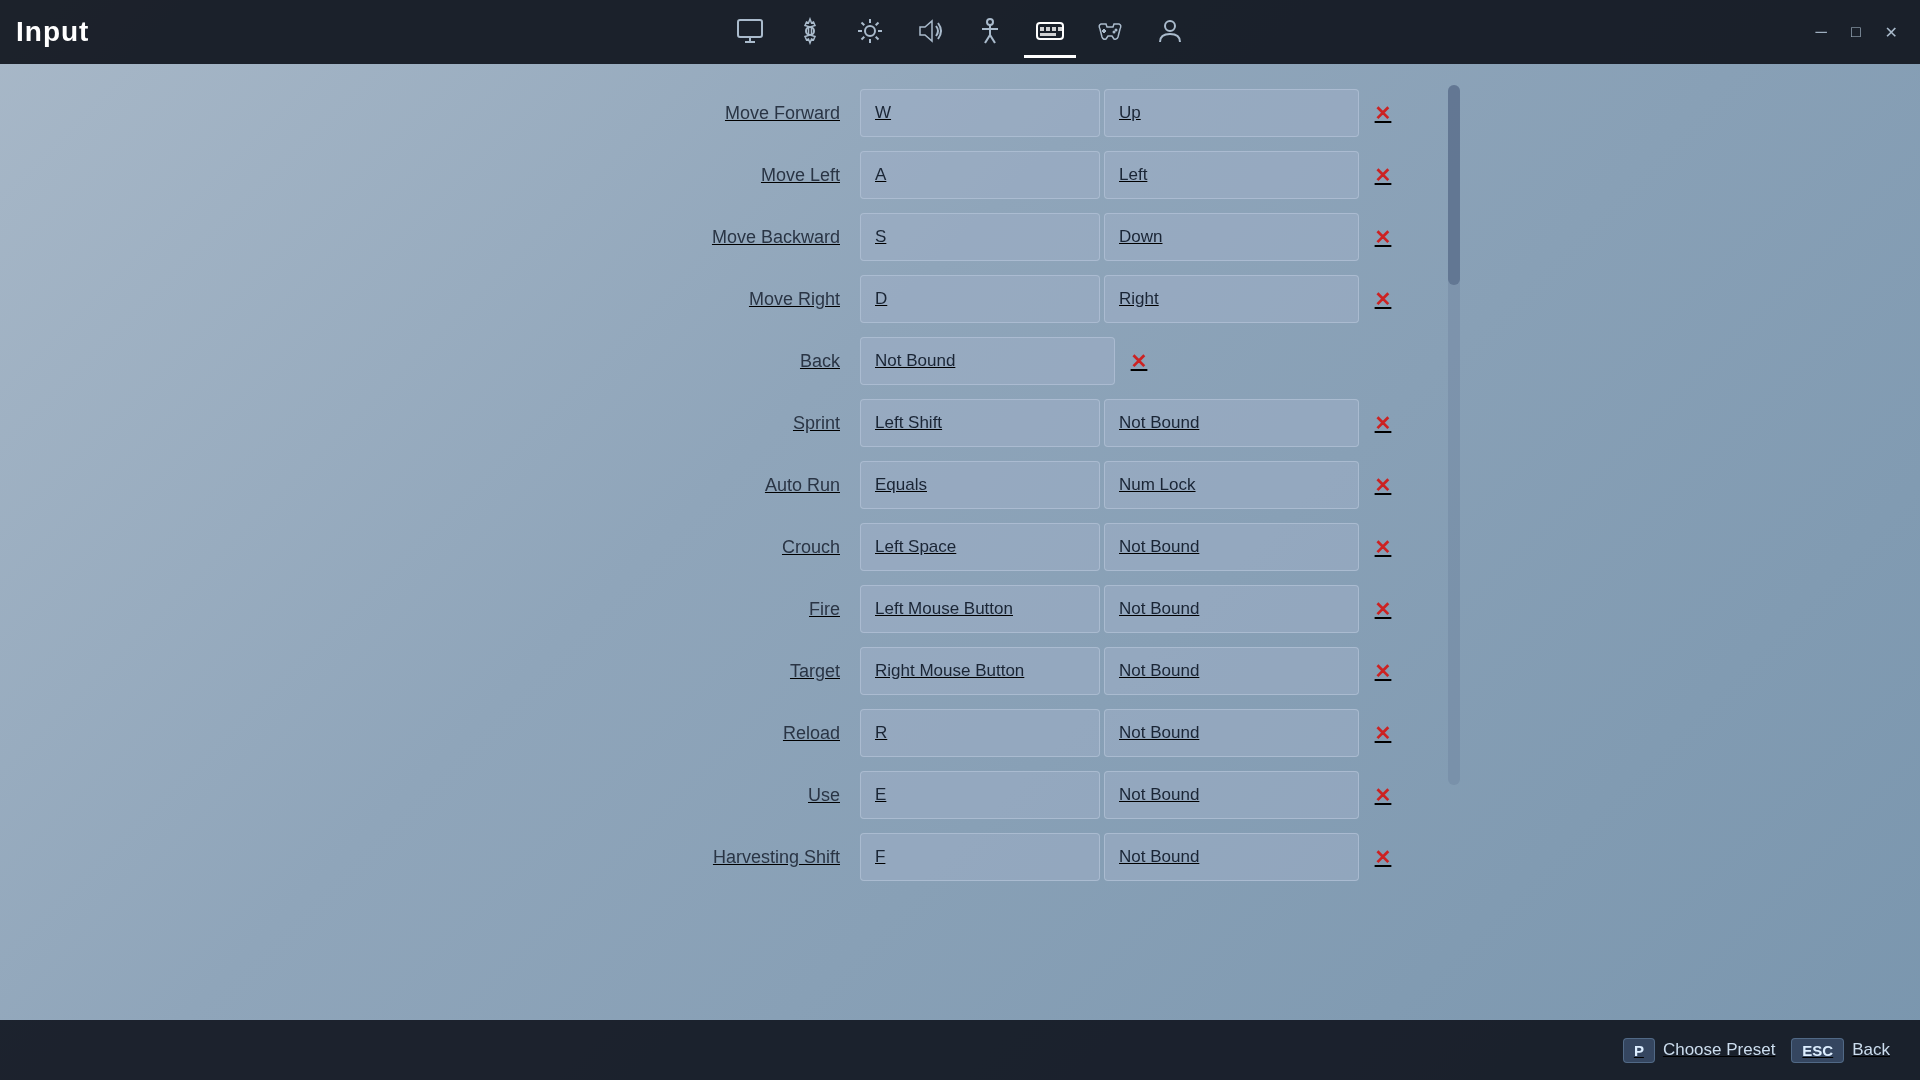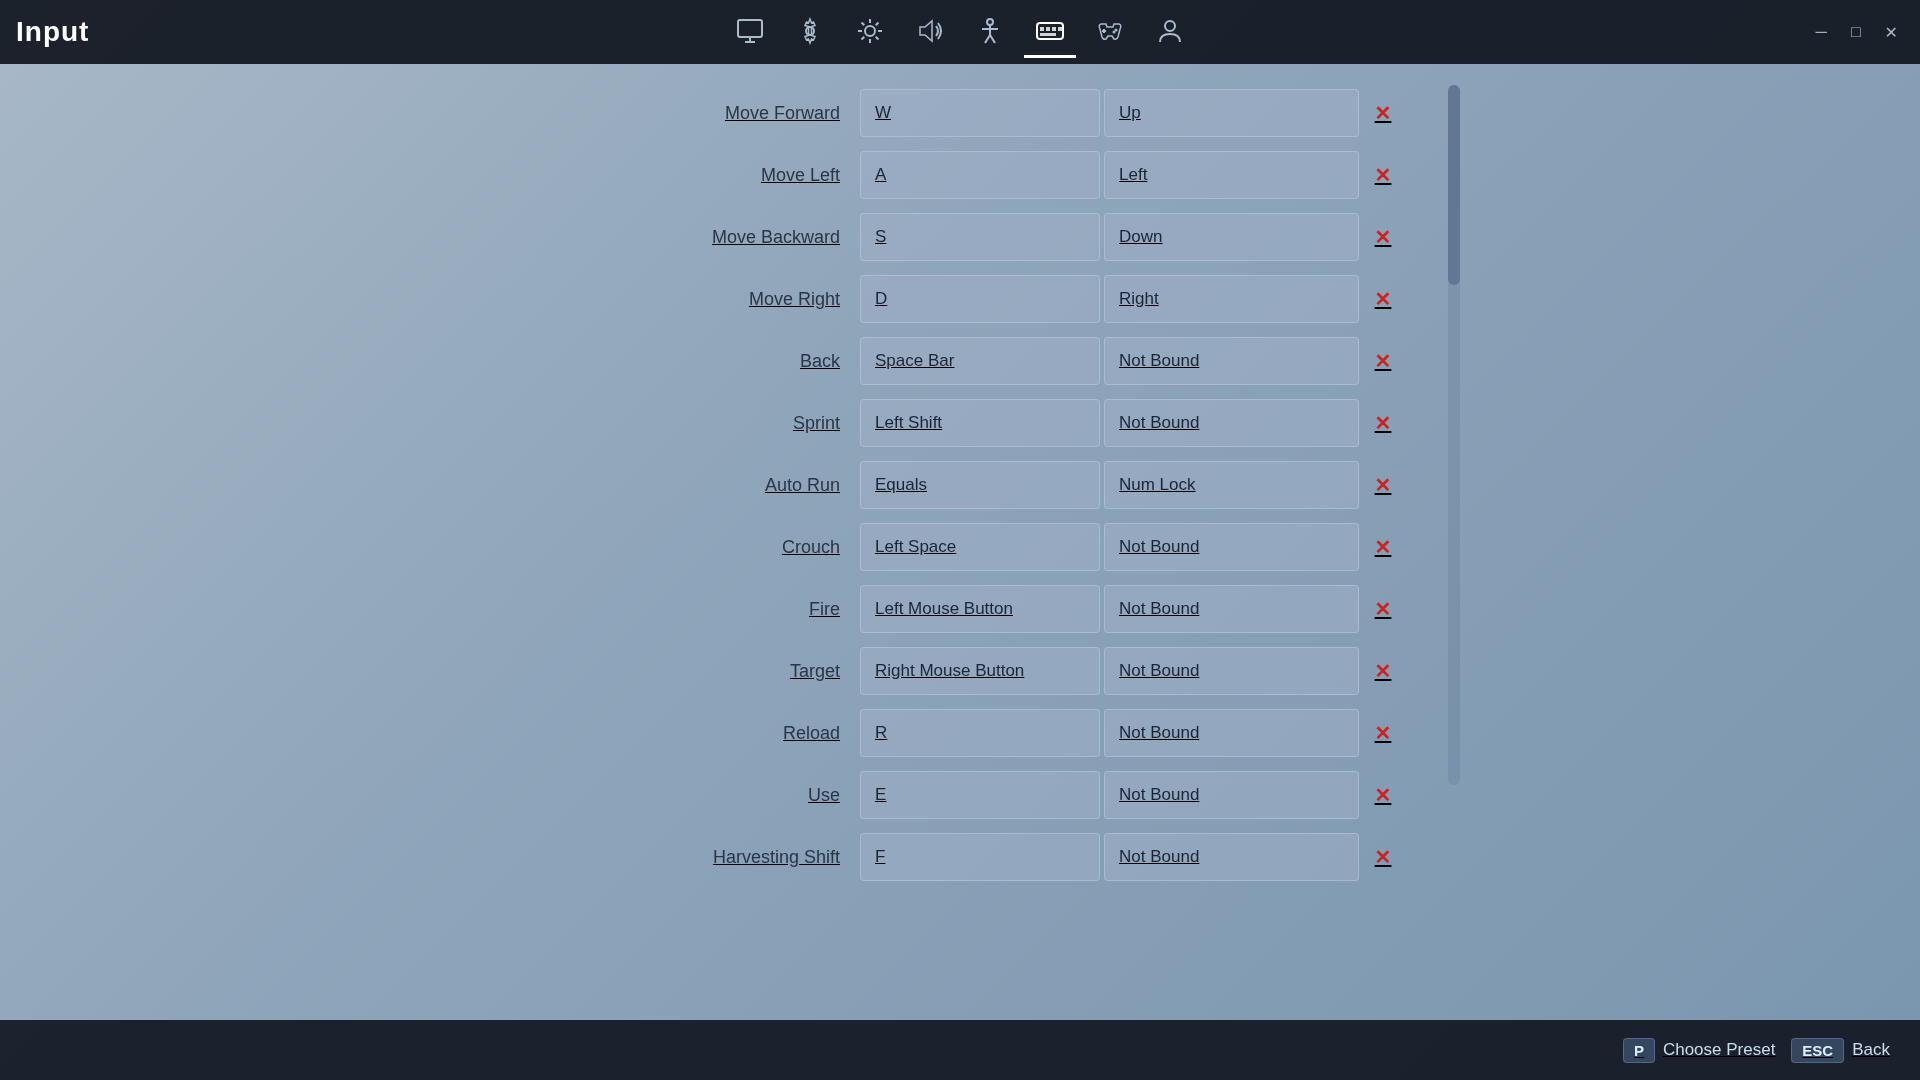--- a/index.html
+++ b/index.html
@@ -327,21 +327,20 @@
       <div class="clear-btn">✕</div>
     </div>
           <div class="keybinding-row">
       <div class="action-label">Move Right</div>
       <div class="binding-cell binding-cell-primary">D</div>
       <div class="binding-cell binding-cell-secondary">Right</div>
       <div class="clear-btn">✕</div>
     </div>
           <div class="keybinding-row">
       <div class="action-label">Back</div>
-      <div class="binding-cell binding-cell-primary">Space Bar</div>
       <div class="binding-cell binding-cell-secondary">Not Bound</div>
       <div class="clear-btn">✕</div>
     </div>
           <div class="keybinding-row">
       <div class="action-label">Sprint</div>
       <div class="binding-cell binding-cell-primary">Left Shift</div>
       <div class="binding-cell binding-cell-secondary">Not Bound</div>
       <div class="clear-btn">✕</div>
     </div>
           <div class="keybinding-row">

